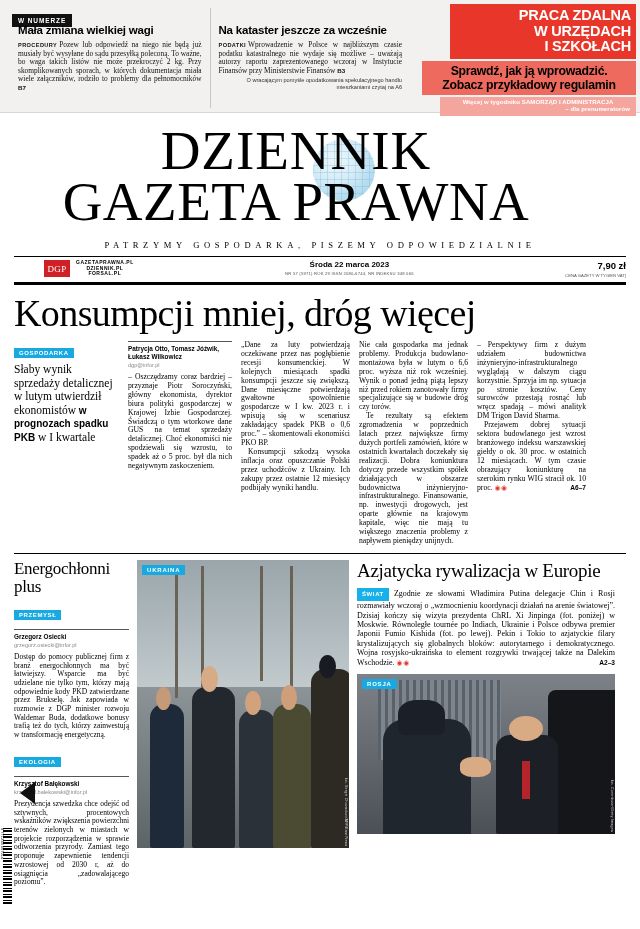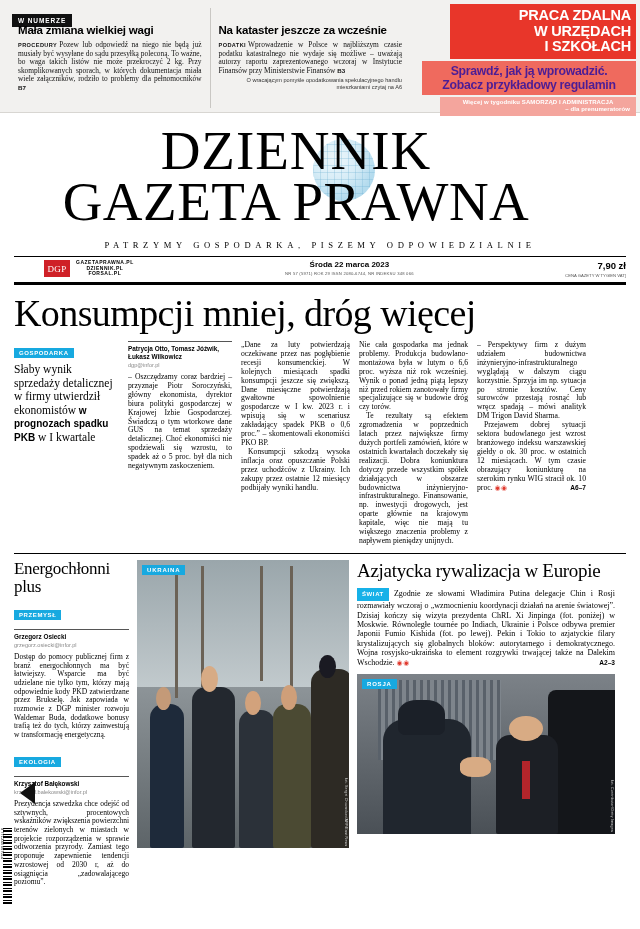--- a/index.html
+++ b/index.html
@@ -48,21 +48,21 @@
 
   
   .promo { width:220px; position:relative; padding:4px 4px 4px 0; }
   .promo-a {
     background:#e8362a; color:#fff; text-align:right;
     font-family:"Liberation Sans", sans-serif; font-weight:bold;
     font-size:14.5px; line-height:15.5px; letter-spacing:-.2px;
     padding:4px 5px 4px 6px; margin-left:30px;
   }
   .promo-b {
-    background:#ef6a5e; color:#4c1d95; text-align:center;
+    background:#ef6a5e; color:#000000; text-align:center;
     font-family:"Liberation Sans", sans-serif; font-weight:bold;
     font-size:12.3px; line-height:14px; letter-spacing:-.3px;
     padding:3px 6px; margin-top:2px; margin-left:2px;
   }
   .promo-c {
     background:#f4a59d; color:#fff; text-align:center;
     font-family:"Liberation Sans", sans-serif; font-weight:bold;
     font-size:6px; line-height:7.6px; letter-spacing:.1px;
     padding:2px 6px; margin-top:2px; margin-left:20px;
   }
@@ -268,21 +268,21 @@
       </div>
     </div>
     <div class="thick-rule"></div>
   </div>
 
   <div class="lead">
     <div class="lead-title">Konsumpcji mniej, dróg więcej</div>
     <div class="lead-cols">
       <div class="lead-c c1">
         <div class="badge">GOSPODARKA</div>
-        <div class="lead-sub"><span>Słaby wynik sprzedaży detalicznej w firmy utwierdził ekonomistów</span> <b>w prognozach spadku PKB</b><span> w I kwartale</span></div>
+        <div class="lead-sub"><span>Słaby wynik sprzedaży detalicznej w lutym utwierdził ekonomistów</span> <b>w prognozach spadku PKB</b><span> w I kwartale</span></div>
       </div>
       <div class="lead-c c2">
         <div class="byline-rule"></div>
         <div class="byline">Patrycja Otto, Tomasz Jóźwik, Łukasz Wilkowicz</div>
         <div class="bymail">dgp@infor.pl</div>
         <div class="bodytext">
           <p class="noind">– Oszczędzamy coraz bardziej – przyznaje Piotr Soroczyński, główny ekonomista, dyrektor biura polityki gospodarczej w Krajowej Izbie Gospodarczej. Świadczą o tym wtorkowe dane GUS na temat sprzedaży detalicznej. Choć ekonomiści nie spodziewali się wzrostu, to spadek aż o 5 proc. był dla nich negatywnym zaskoczeniem.</p>
         </div>
       </div>
       <div class="lead-c">

